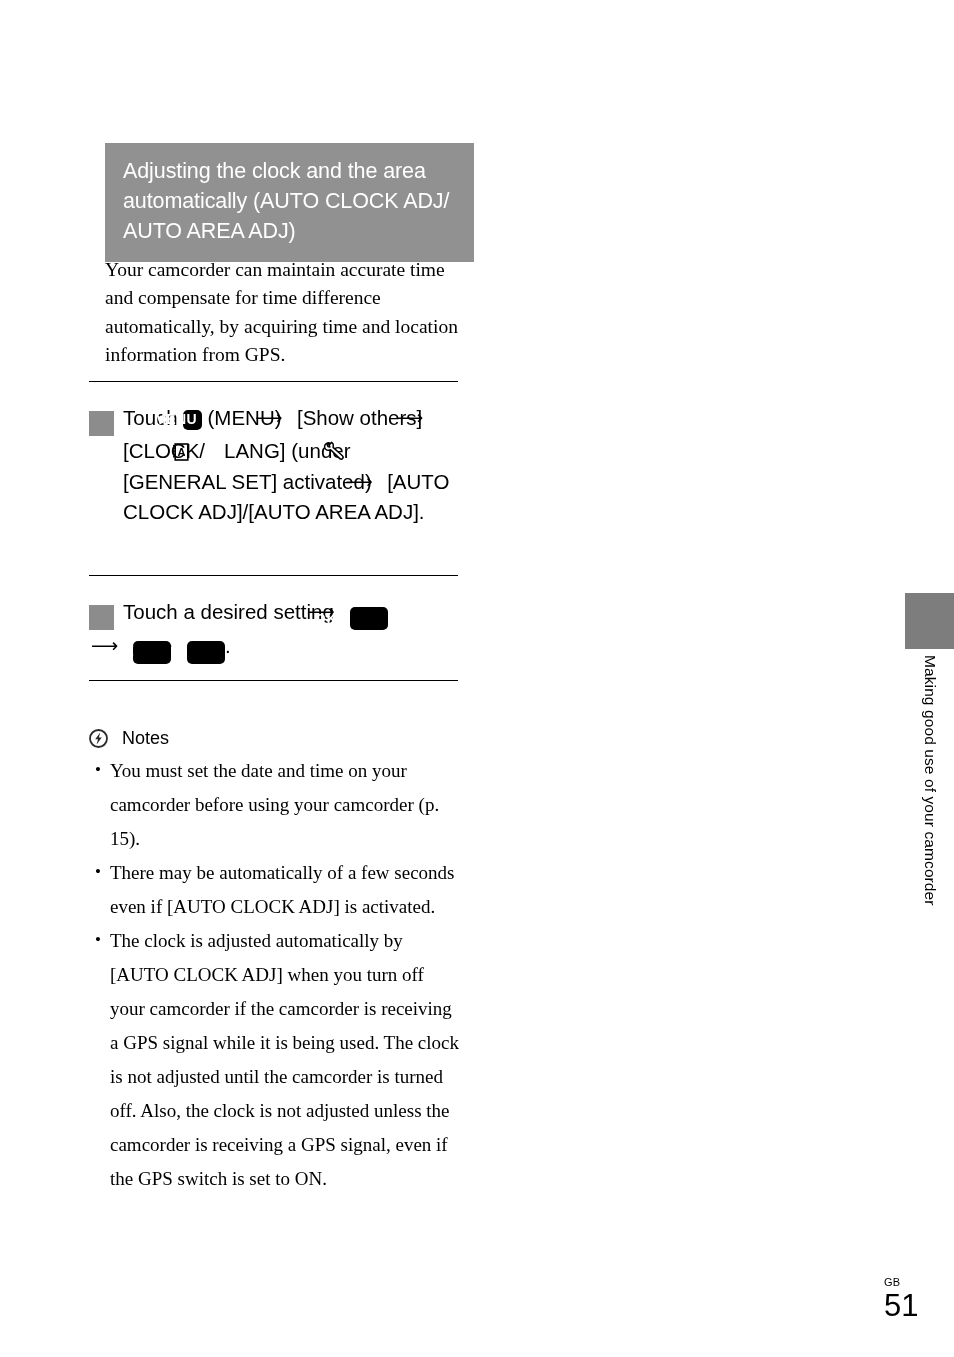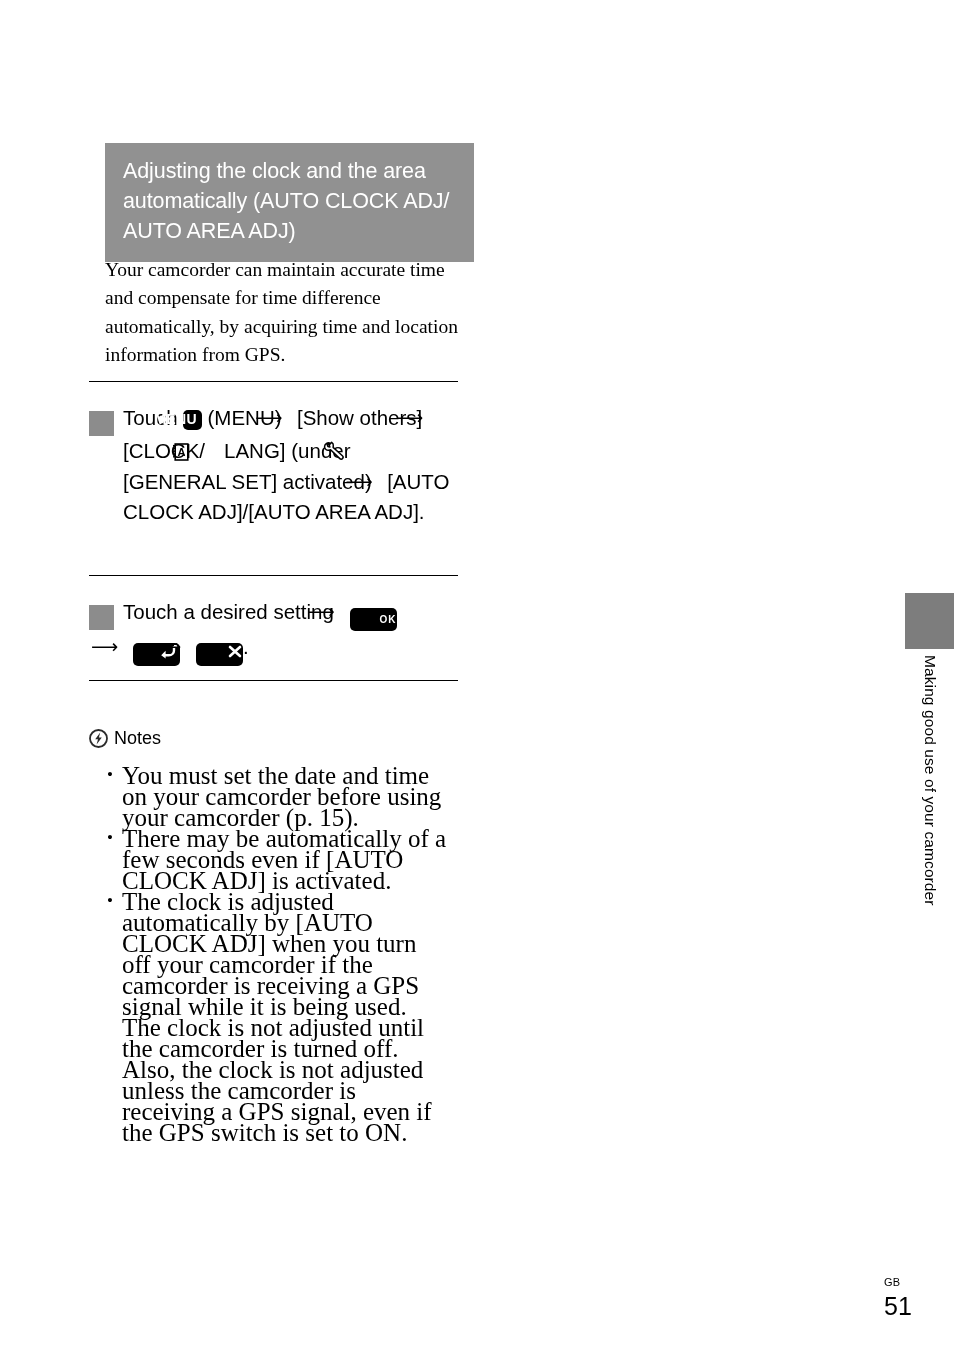--- a/index.html
+++ b/index.html
@@ -96,35 +96,35 @@
   }
 
   
   .pill {
     display: inline-block;
     background: #000000;
     color: #ffffff;
     border-radius: 5px;
     font-family: "Liberation Sans", sans-serif;
     font-weight: bold;
-    text-align: right;
+    text-align: left;
     vertical-align: middle;
   }
   .pill-menu {
     font-size: 14px;
     letter-spacing: 0.3px;
     padding: 1px 5px 2px 5px;
     line-height: 17px;
     vertical-align: 1px;
   }
   .pill-wide {
-    width: 47px;
+    width: 38px;
     height: 23px;
     line-height: 23px;
-    font-size: 10px;
+    font-size: 13px;
     vertical-align: -4px;
   }
   .pill-ok { letter-spacing: 1px; }
 
   .arrow {
     display: inline-block;
     font-family: "DejaVu Sans", sans-serif;
     font-size: 19px;
     vertical-align: 1px;
     padding: 0 2px;
@@ -158,36 +158,36 @@
     left: 89px;
     top: 727px;
     width: 375px;
   }
   .notes-title {
     font-family: "Liberation Sans", sans-serif;
     font-size: 18px;
     line-height: 22px;
     display: flex;
     align-items: center;
-    gap: 6px;
+    gap: 14px;
     margin-bottom: 5px;
   }
   .notes-icon {
     display: inline-block;
     width: 19px;
     height: 19px;
     flex: 0 0 19px;
   }
   .note-list {
     list-style: none;
-    margin: 16px;
+    margin: 4px;
     padding: 0;
     font-family: "Liberation Serif", serif;
-    font-size: 25px;
-    line-height: 21px;
+    font-size: 19px;
+    line-height: 34px;
   }
   .note-list li {
     position: relative;
     padding-left: 17px;
     margin-bottom: 0px;
   }
   .note-list li::before {
     content: "\2022";
     position: absolute;
     left: 2px;
@@ -227,21 +227,21 @@
     text-align: left;
     font-family: "Liberation Sans", sans-serif;
   }
   .folio-gb {
     font-size: 11px;
     line-height: 13px;
     letter-spacing: 0.2px;
     color: #000;
   }
   .folio-num {
-    font-size: 25px;
+    font-size: 31px;
     line-height: 34px;
     color: #000;
   }
 </style>
 </head>
 <body>
 
 <div class="section-header">Adjusting the clock and the area automatically (AUTO CLOCK ADJ/ AUTO AREA ADJ)</div>
 
 <div class="intro">Your camcorder can maintain accurate time and compensate for time difference automatically, by acquiring time and location information from GPS.</div>

